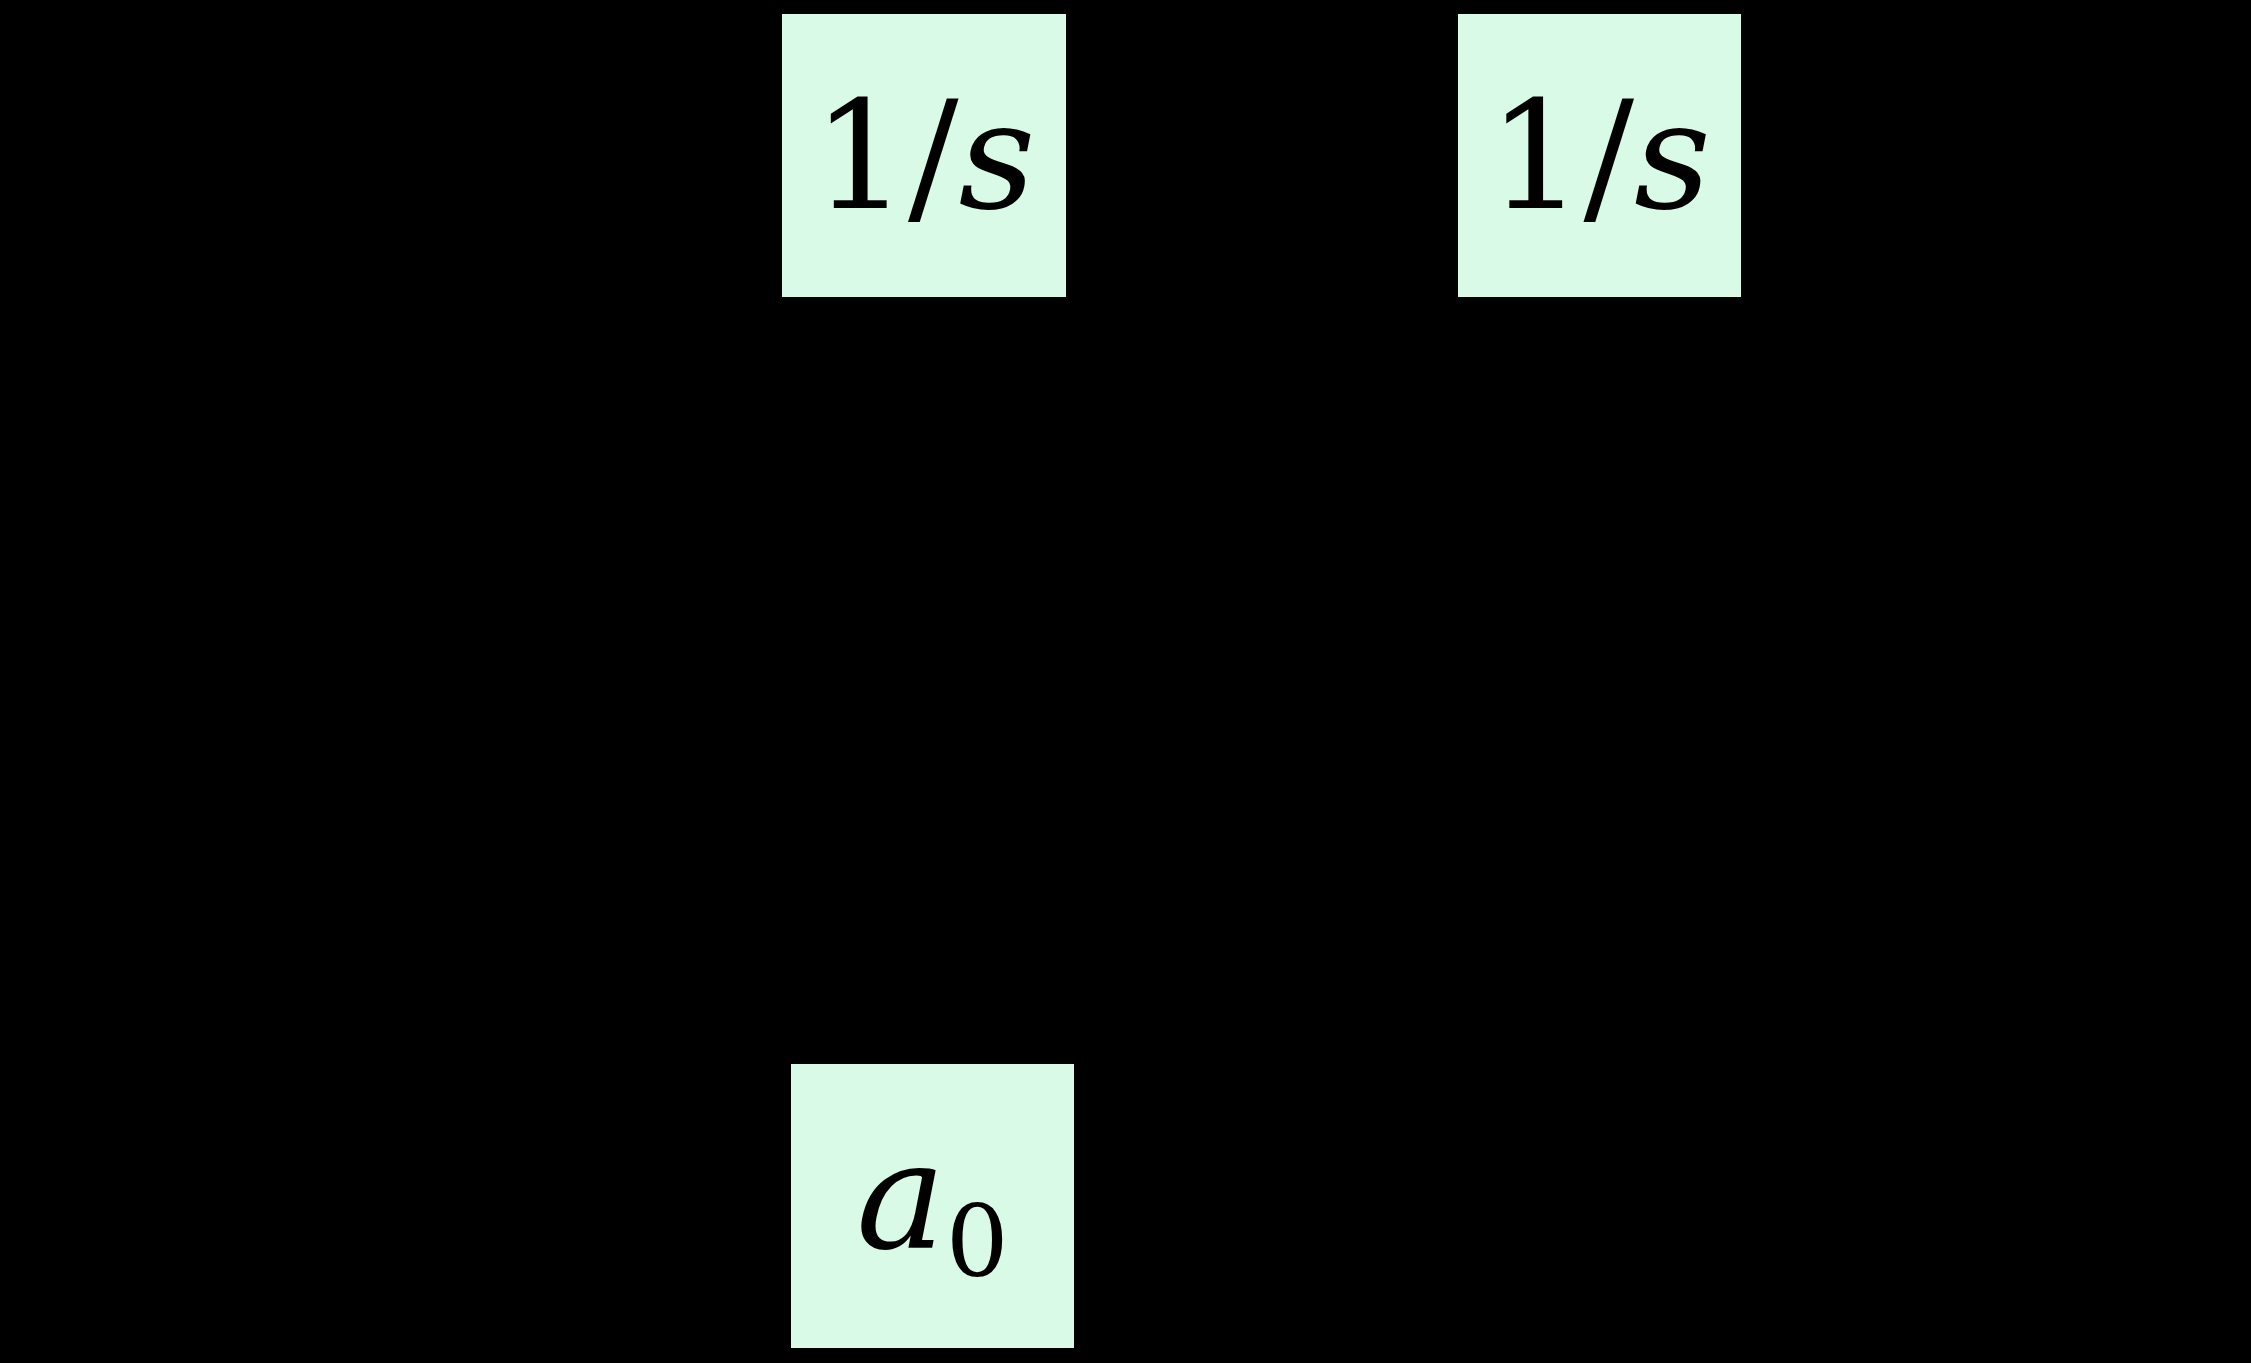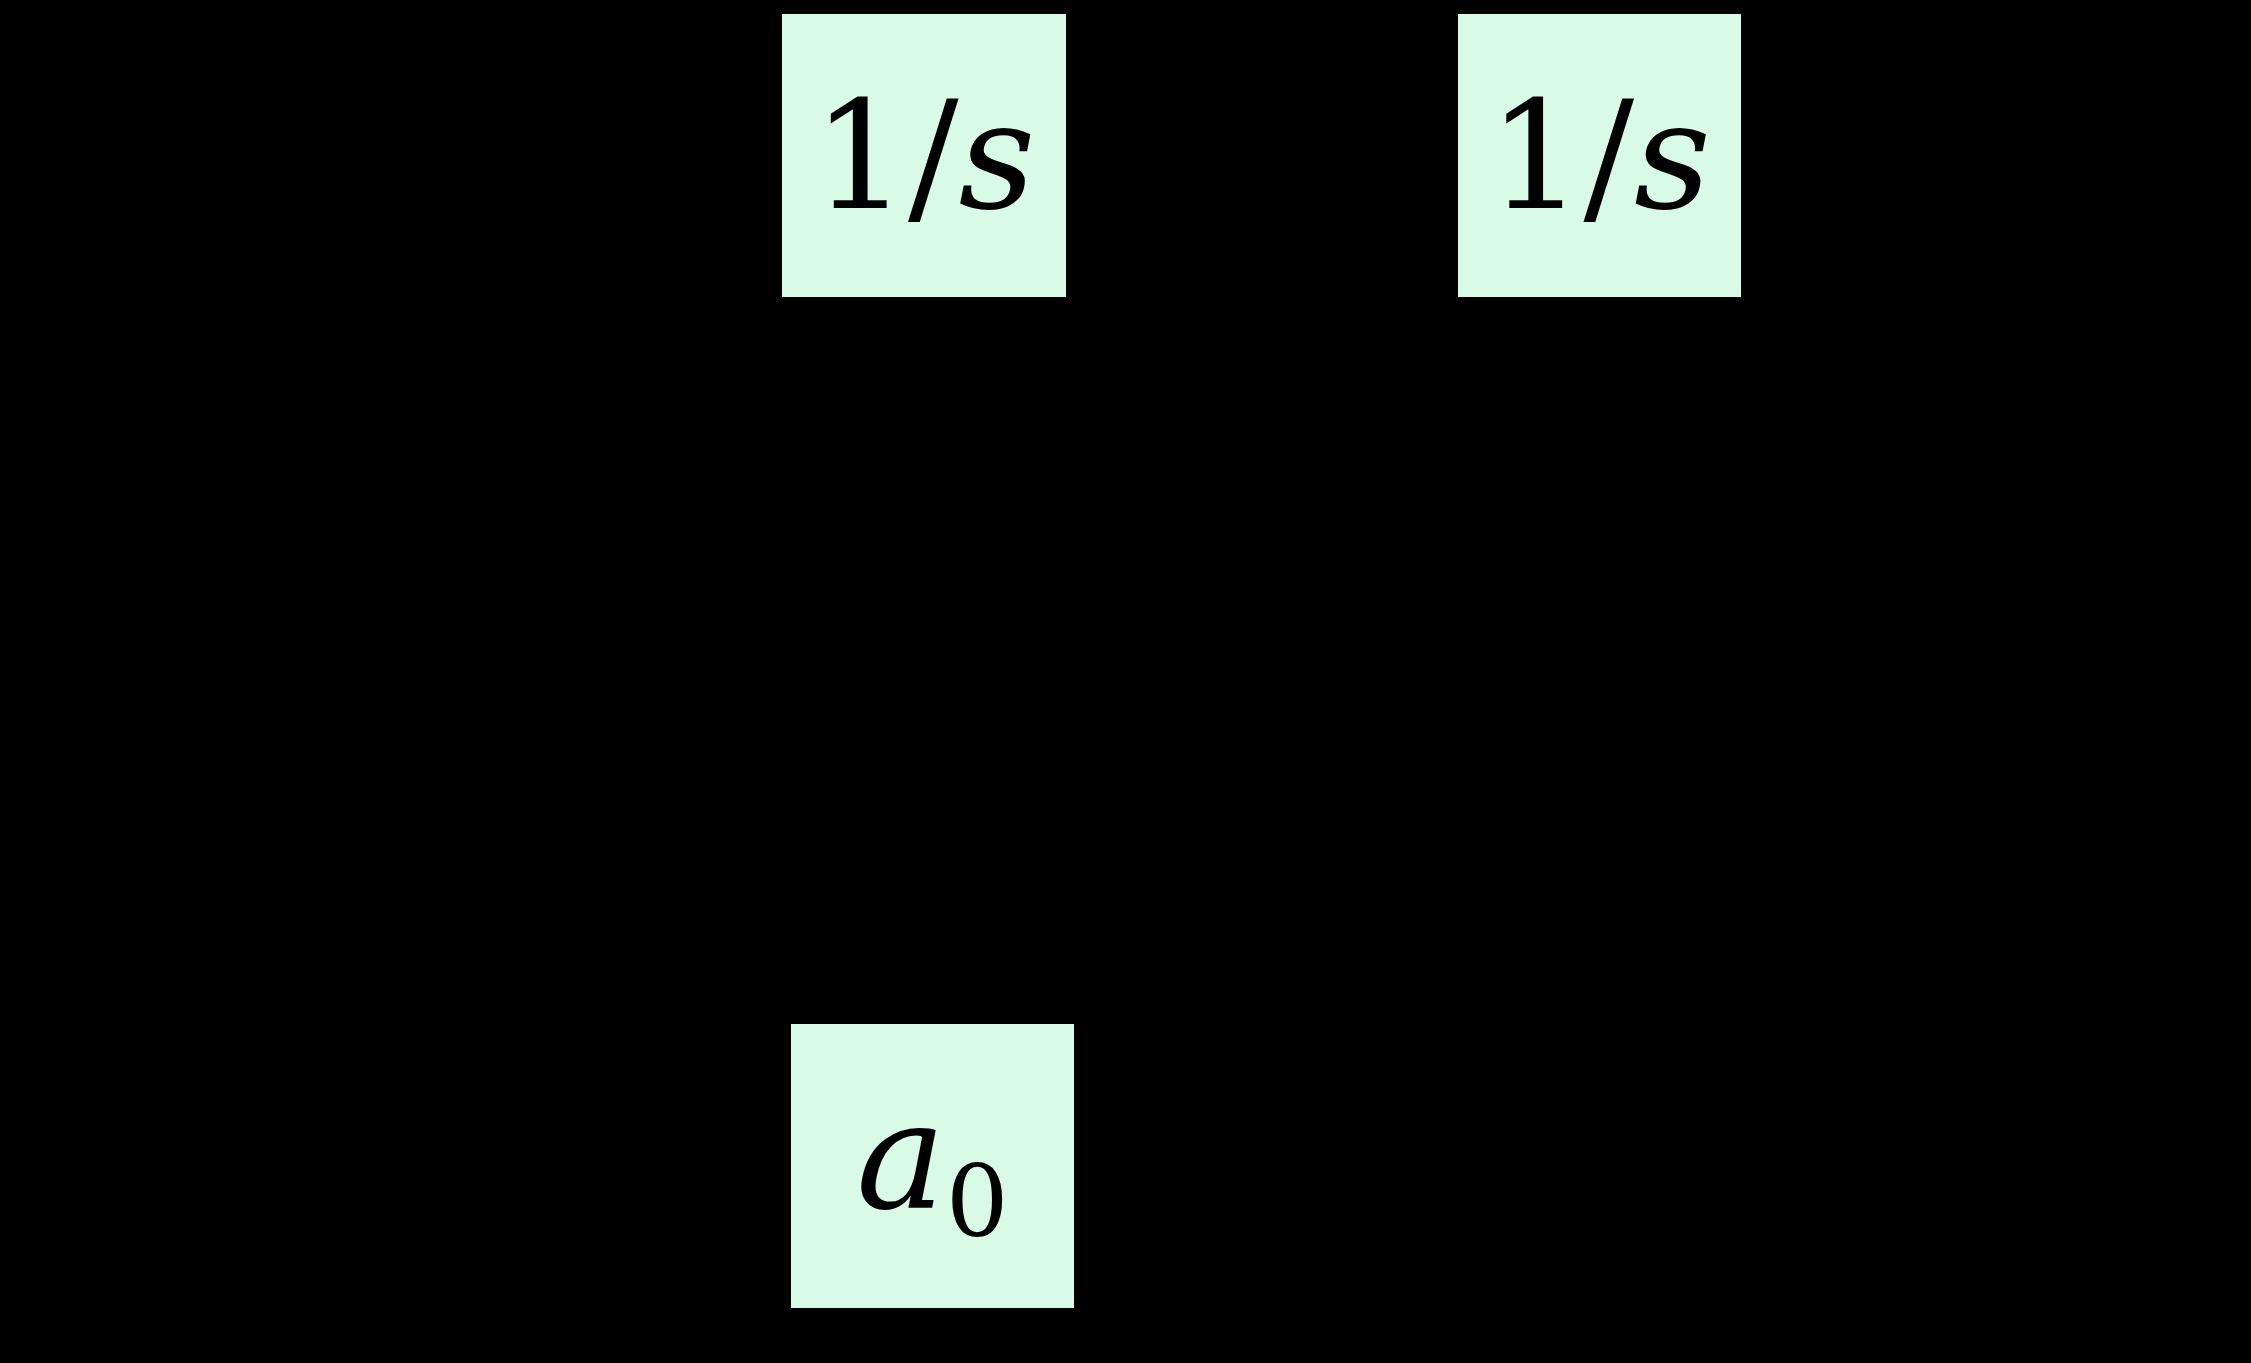--- a/index.html
+++ b/index.html
@@ -36,21 +36,21 @@
   }
   .sub {
     font-size: 0.66em;
     vertical-align: -0.28em;
     font-style: normal;
   }
   
   #blk-int1 { left: 780px;  top: 12px;   width: 288px; height: 287px; }
   #blk-int2 { left: 1456px; top: 12px;   width: 287px; height: 287px; }
   #blk-a1   { left: 780px;  top: 537px;  width: 288px; height: 287px; }
-  #blk-a0   { left: 789px;  top: 1022px; width: 287px; height: 288px; }
+  #blk-a0   { left: 789px;  top: 1062px; width: 287px; height: 288px; }
 </style>
 </head>
 <body>
 
 <div class="canvas">
 
   <div class="block" id="blk-int1">
     <span class="block-label"><span>1</span><span>/</span><span class="var">s</span></span>
   </div>
 

